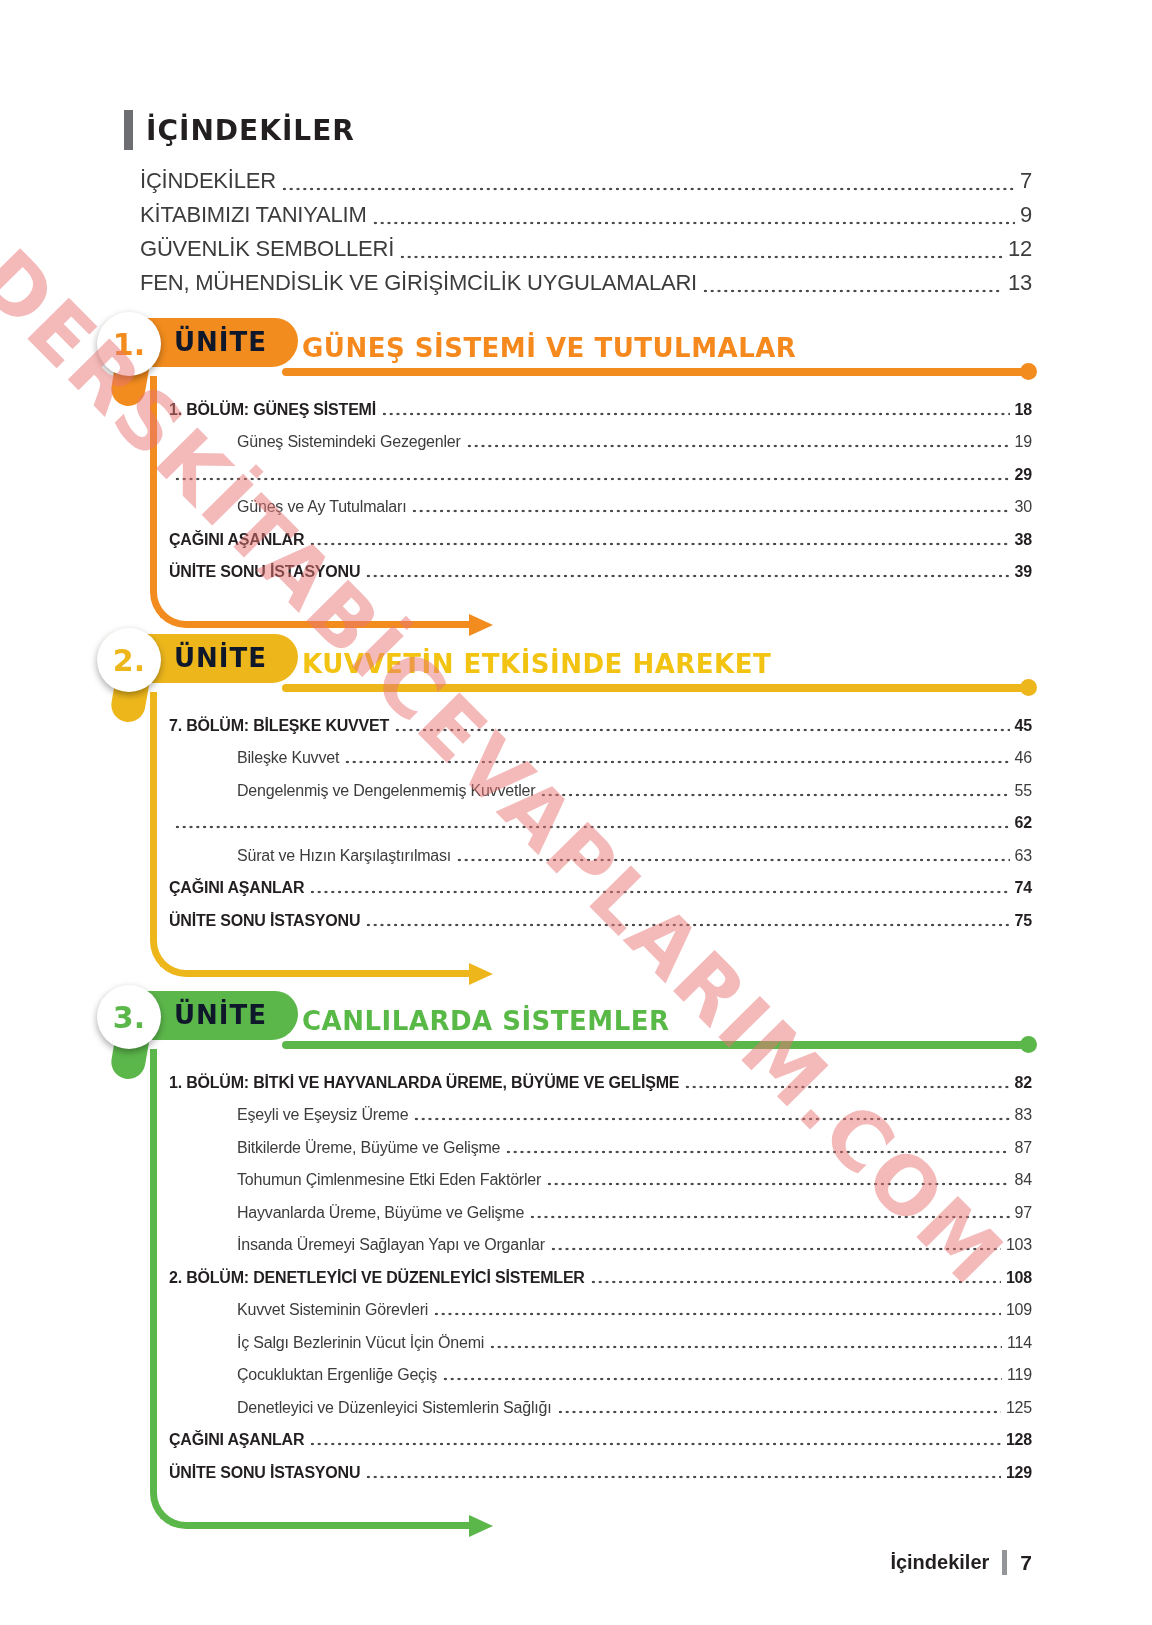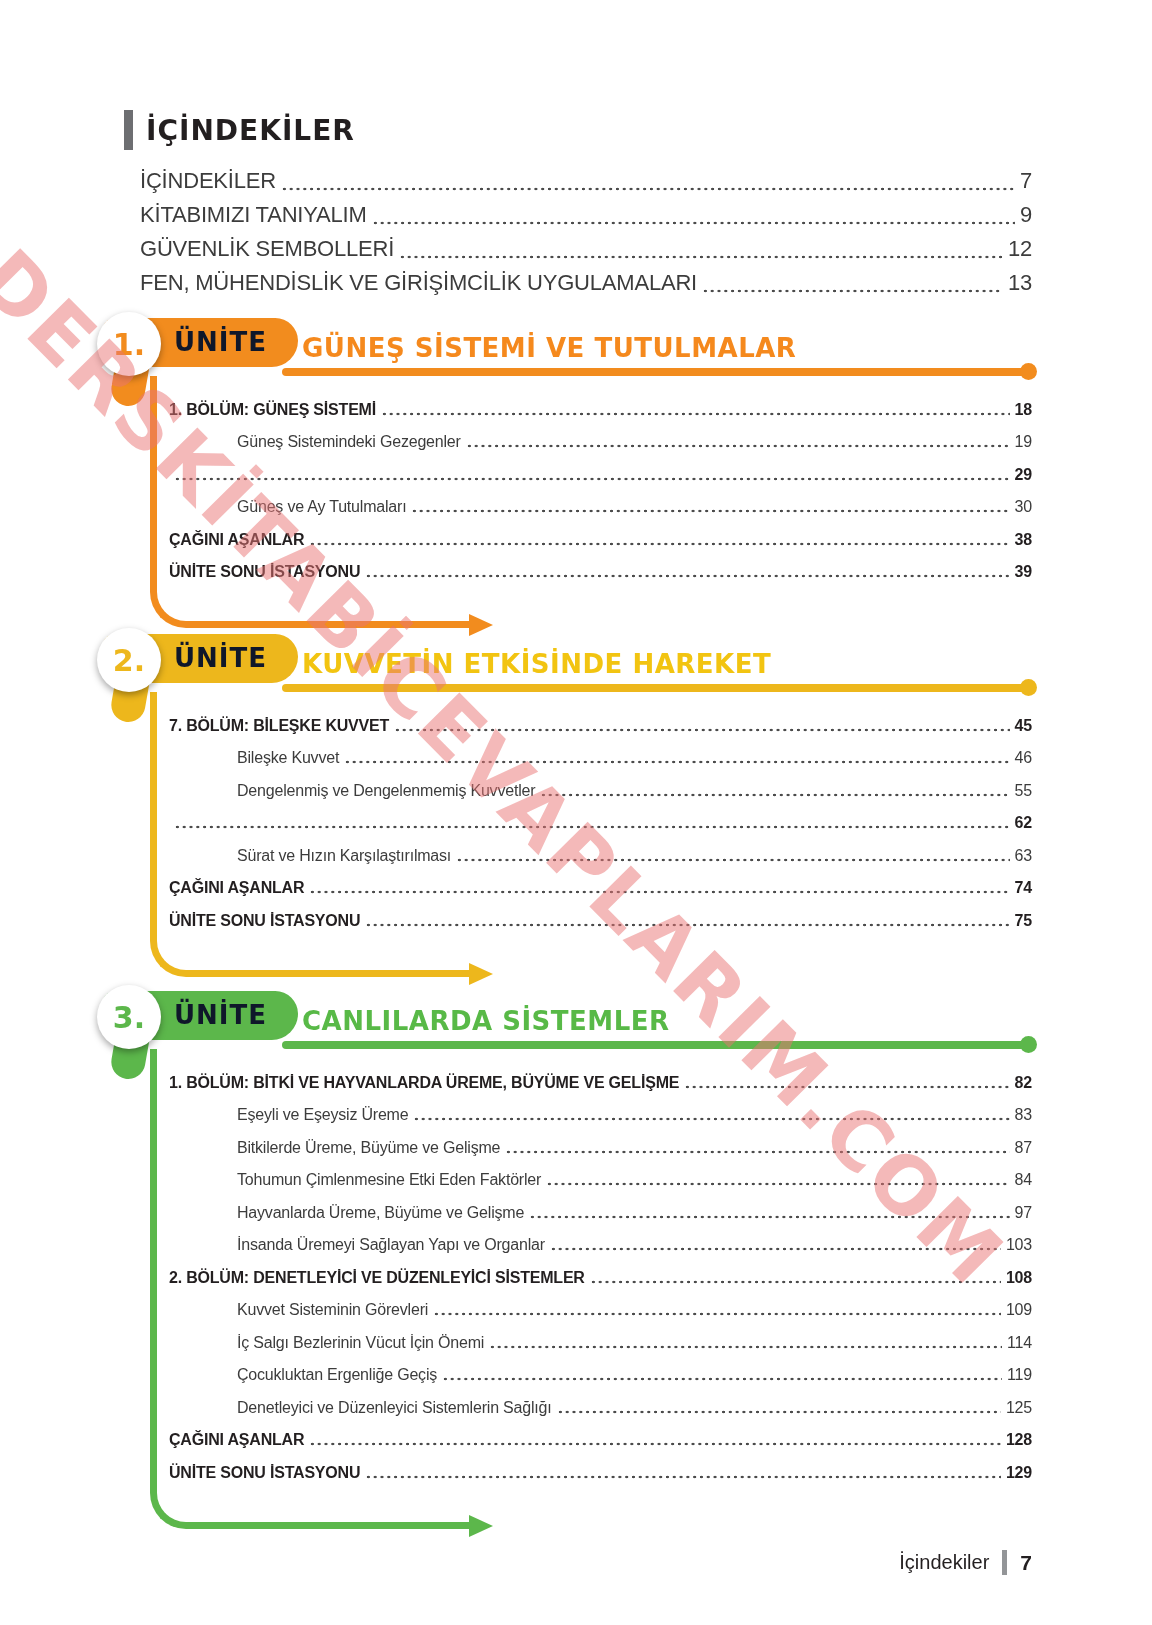--- a/index.html
+++ b/index.html
@@ -59,21 +59,21 @@
     padding:10px 0 4px 12px;}
   .unit-body .row{height:32.5px;}
   .unit-arrow{margin-left:150px;width:312px;height:36px;position:relative;
     border-left:7px solid var(--unit-color);border-bottom:7px solid var(--unit-color);
     border-bottom-left-radius:36px;}
   .arrowhead{position:absolute;right:-24px;bottom:-15px;width:0;height:0;
     border-left:24px solid var(--unit-color);
     border-top:11px solid transparent;border-bottom:11px solid transparent;}
   
   .page-footer{position:absolute;top:1550px;right:120px;display:flex;gap:13px;align-items:center;}
-  .footer-section{font-size:20px;font-weight:normal;}
+  .footer-section{font-size:20px;font-weight:bold;}
   .footer-divider{width:5px;height:25px;background:#939598;}
   .footer-page{font-size:21px;font-weight:bold;}
 </style>
 </head>
 <body>
 
 <div class="watermark">DERSKİTABİCEVAPLARIM.COM</div>
 
 <header class="page-header">
   <div class="header-accent"></div>

